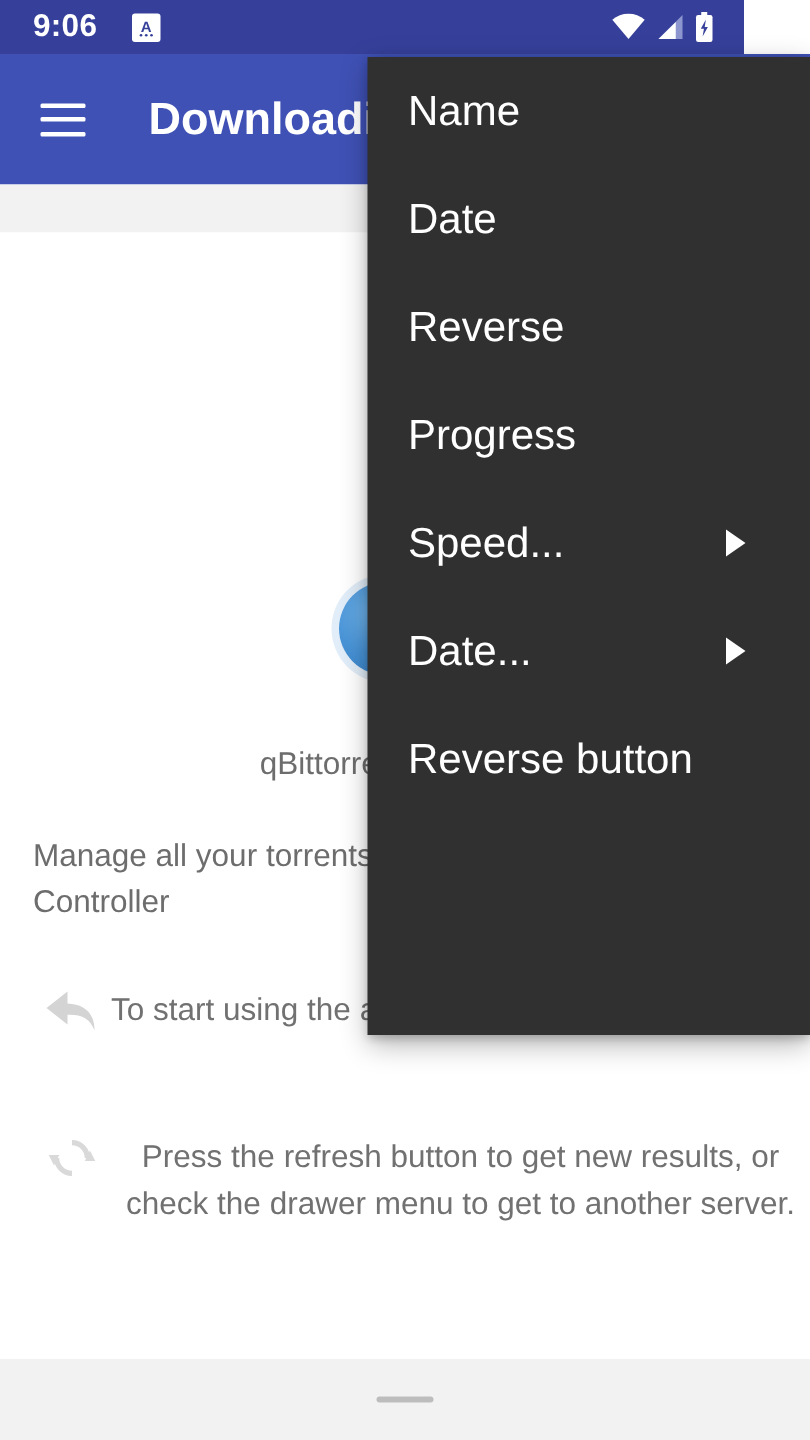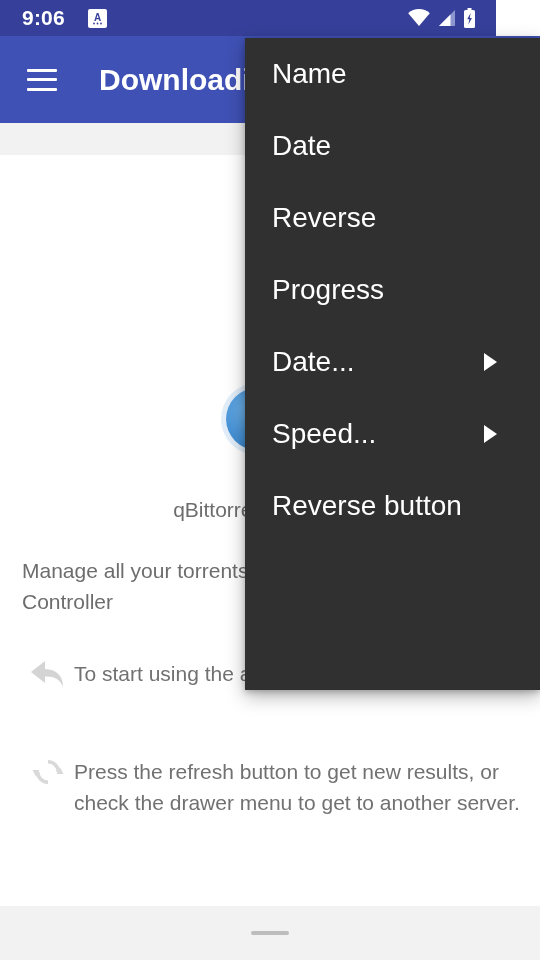--- a/index.html
+++ b/index.html
@@ -122,21 +122,21 @@
     display: flex; align-items: center; justify-content: center;
   }
   .hint-icon svg { display: block; }
   .hint-text {
     color: #717171;
     font-size: 21px;
     line-height: 31px;
     padding-top: 8px;
   }
   .hint-1 { top: 495px; }
-  .hint-2 { top: 593px; }
+  .hint-2 { top: 593px; text-align: center; }
 
   
   .nav-bar {
     position: absolute; left: 0; bottom: 0;
     width: 540px; height: 54px;
     background: #f2f2f2;
     display: flex; align-items: center; justify-content: center;
   }
   .nav-handle {
     width: 38px; height: 4px;
@@ -257,25 +257,25 @@
       <div class="popup-item">
         <span class="label">Date</span>
       </div>
       <div class="popup-item">
         <span class="label">Reverse</span>
       </div>
       <div class="popup-item">
         <span class="label">Progress</span>
       </div>
       <div class="popup-item">
+        <span class="label">Speed...</span>
+        <span class="arrow"></span>
+      </div>
+      <div class="popup-item">
         <span class="label">Date...</span>
         <span class="arrow"></span>
       </div>
       <div class="popup-item">
-        <span class="label">Speed...</span>
-        <span class="arrow"></span>
-      </div>
-      <div class="popup-item">
         <span class="label">Reverse button</span>
       </div>
     </div>
 
 </div>
 
 </body></html>

